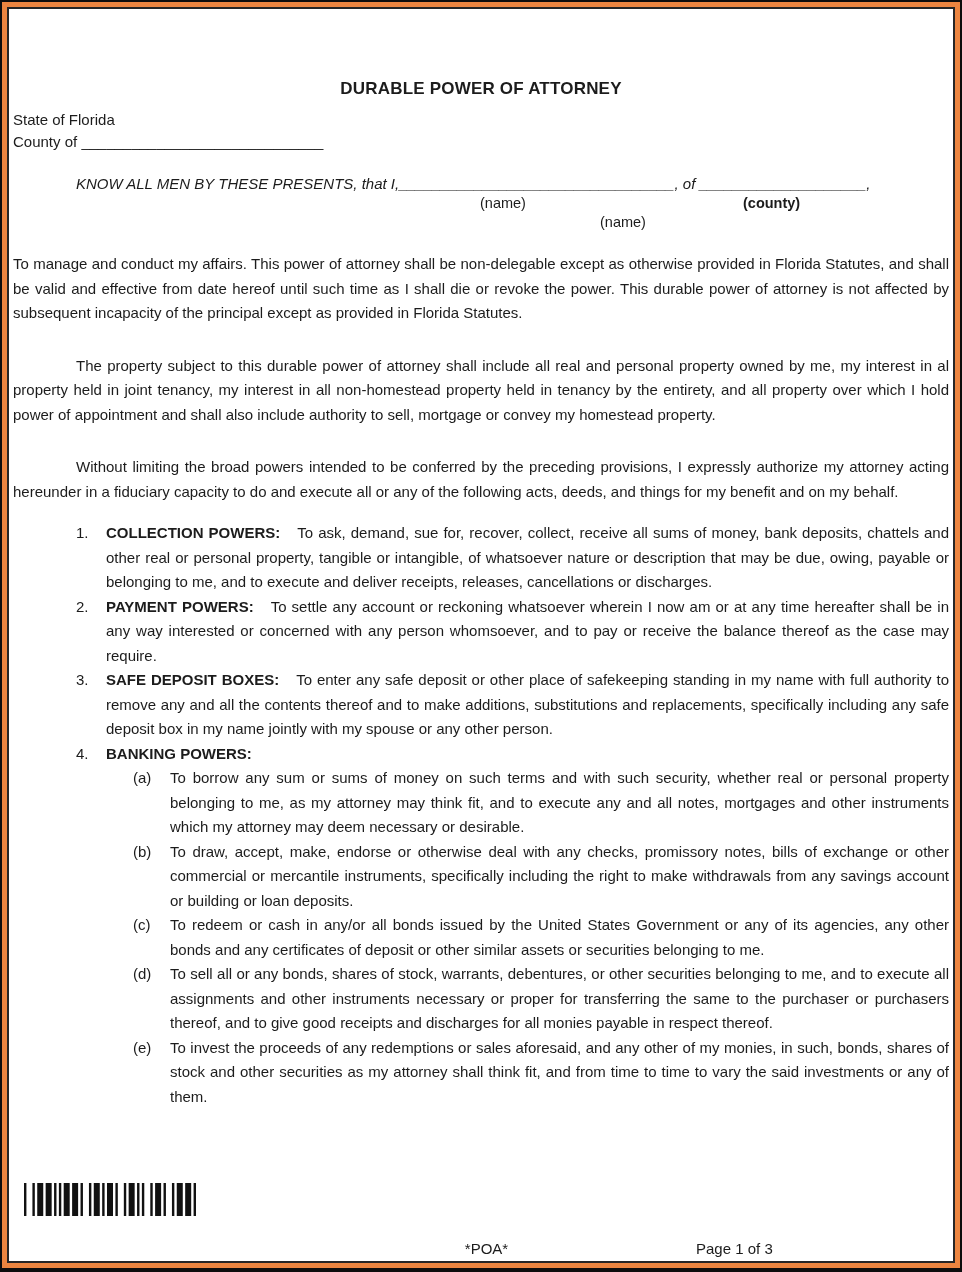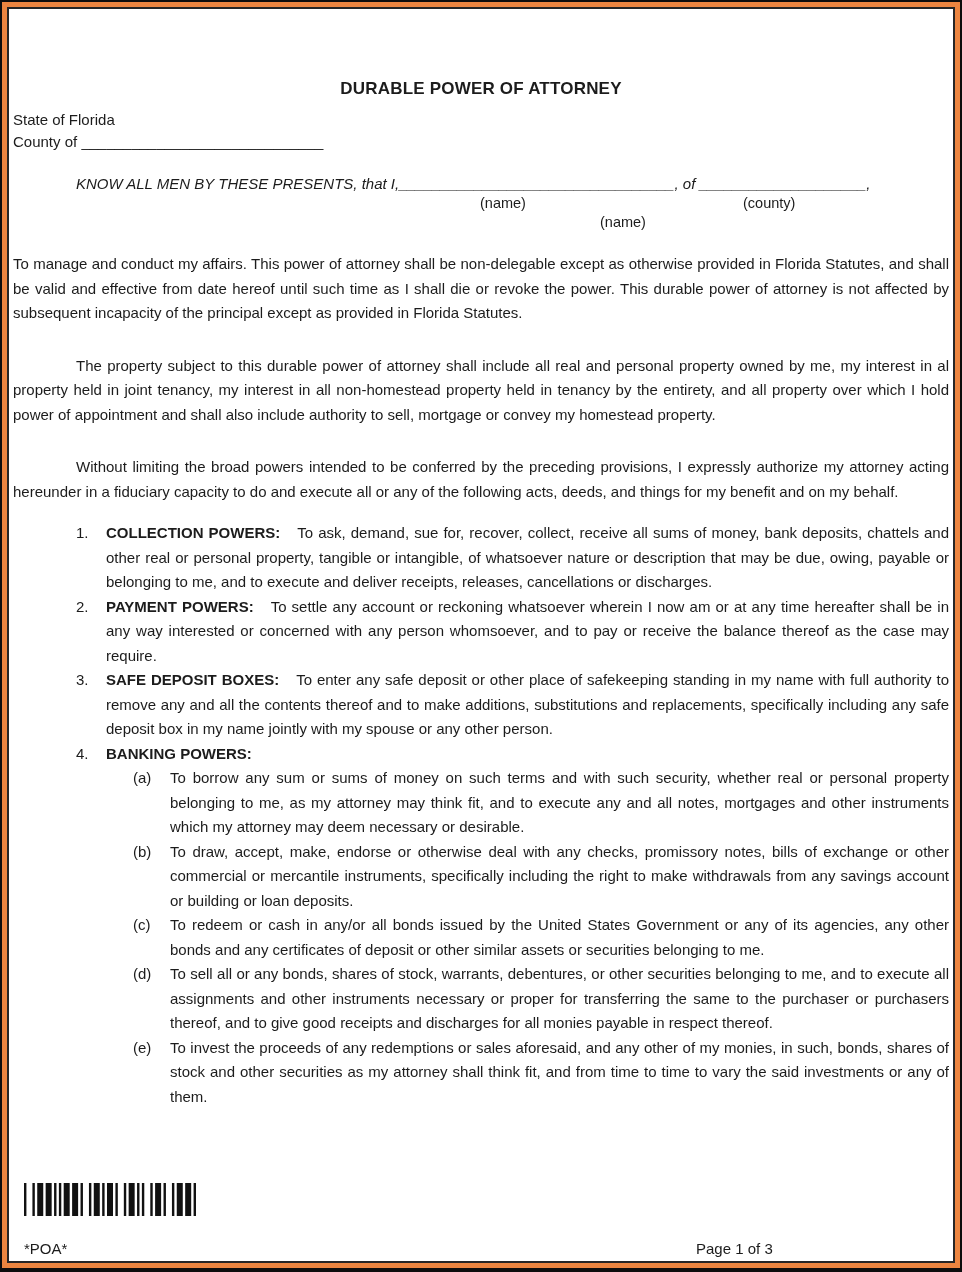--- a/index.html
+++ b/index.html
@@ -41,21 +41,21 @@
     line-height: 21px;
     letter-spacing: 0.2px;
   }
   .hdr-block { margin-top: 10px; line-height: 22px; }
   .salute-block { margin-top: 20px; }
   .sal-line { line-height: 21px; white-space: nowrap; }
   .sal-indent { padding-left: 63px; font-style: italic; }
   .cap-line { position: relative; height: 19px; font-size: 14.5px; }
   .cap { position: absolute; top: 0; line-height: 19px; }
   .cap-name1 { left: 467px; }
-  .cap-county { left: 730px; }
+  .cap-county { left: 730px; font-weight: bold; }
   .cap-name2 { left: 587px; }
   .blank { letter-spacing: 0; text-align: center; }
   .body-p {
     margin: 28px 0 0 0;
     text-align: justify;
   }
   .p-first { margin-top: 20px; }
   .p-indent { text-indent: 63px; }
   .powers-list { margin-top: 17px; }
   .pw {
@@ -76,20 +76,21 @@
     left: 4px; right: 4px; bottom: 3px;
   }
   .barcode { display: block; margin-left: 11px; }
   .barcode rect { fill: #111; }
   .footer-row {
     position: relative;
     margin-top: 23px;
     line-height: 19px;
     font-size: 15px;
     padding-left: 11px;
+    text-align: center;
   }
   .page-indicator { position: absolute; left: 683px; top: 0; }
 </style>
 </head>
 <body>
 
 <div class="frame">
   <div class="orange-band"></div>
   <div class="page">
     <div class="content">

